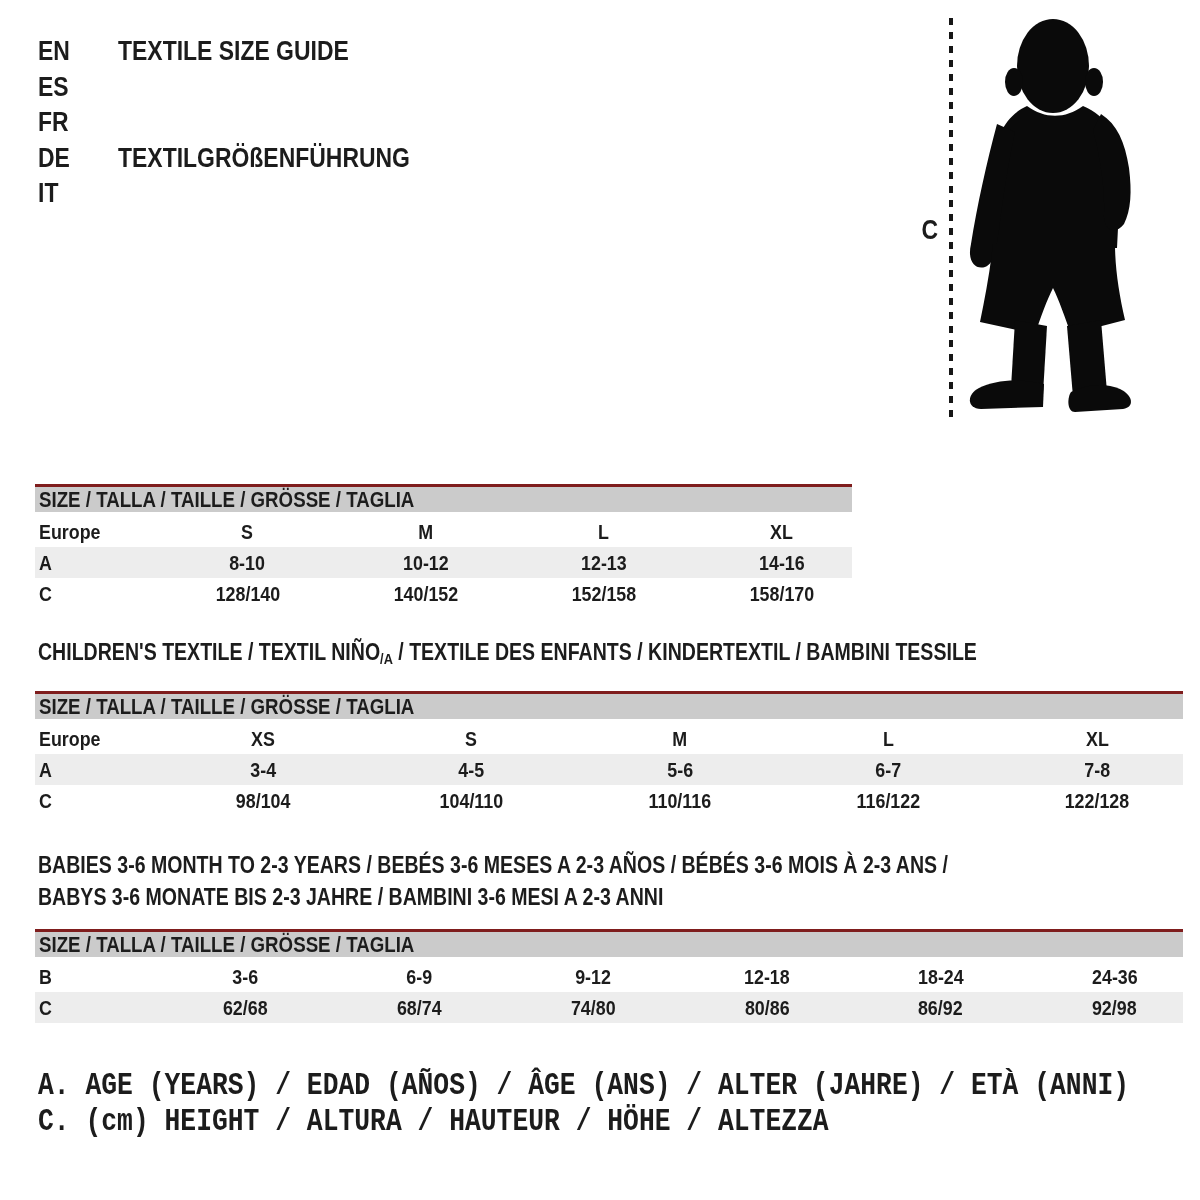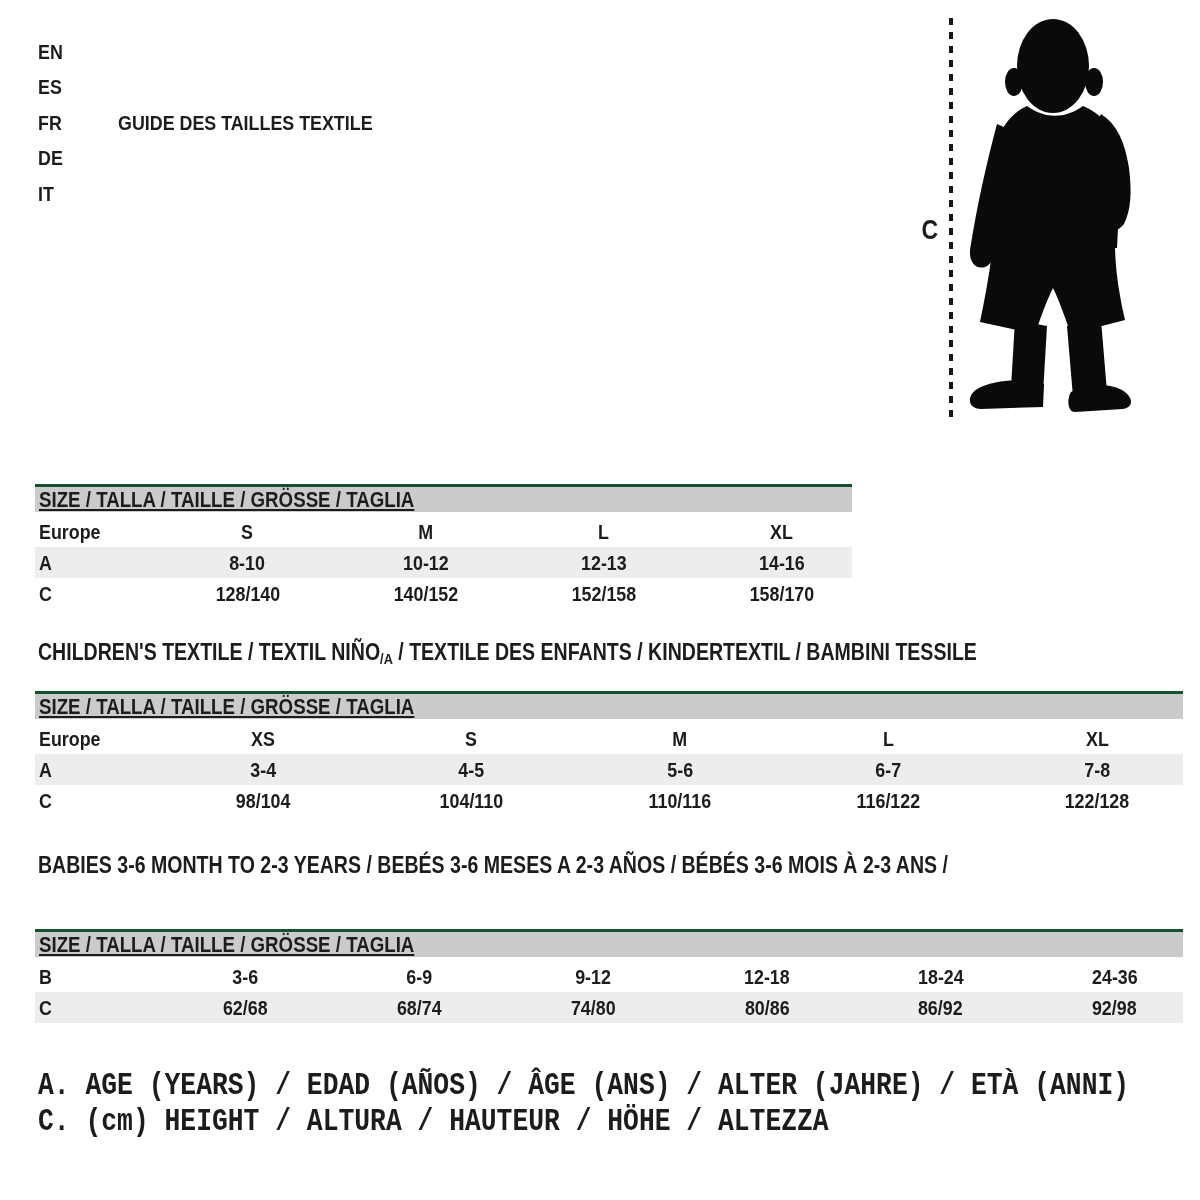--- a/index.html
+++ b/index.html
@@ -4,72 +4,73 @@
 <style>
   html,body{margin:0;padding:0;background:#fff;}
   .canvas{position:relative;width:1200px;height:1200px;background:#ffffff;overflow:hidden;
           font-family:"Liberation Sans",sans-serif;font-weight:700;color:#1c1c1c;}
   
   .cx{display:inline-block;transform:scaleX(0.85);white-space:nowrap;}
   .cl{display:inline-block;transform:scaleX(0.85);transform-origin:0 50%;white-space:nowrap;}
 
   
   .langs{position:absolute;left:38px;top:34px;}
-  .lang-row{display:grid;grid-template-columns:80px auto;height:35.5px;align-items:center;font-size:21px;}
+  .lang-row{display:grid;grid-template-columns:80px auto;height:35.5px;align-items:center;font-size:27px;}
 
   
   .dash{position:absolute;left:949px;top:18px;width:4px;height:399px;
         background:repeating-linear-gradient(#161616 0 7px,transparent 7px 14px);}
   .c-label{position:absolute;left:920px;top:215px;font-size:27px;}
   .toddler{position:absolute;left:963px;top:16px;width:172px;height:402px;}
 
   
   .heading{position:absolute;font-size:23px;white-space:nowrap;}
   #h-junior{left:38px;top:432px;}
   #h-children{left:38px;top:639px;}
   #h-babies{left:38px;top:849px;line-height:32px;}
   .subsm{font-size:15px;vertical-align:-4px;}
 
   
   .table{position:absolute;font-size:21px;}
   #t1{left:35px;top:484px;width:817px;}
   #t2{left:35px;top:691px;width:1148px;}
   #t3{left:35px;top:929px;width:1148px;}
-  .thead{height:25px;background:#cbcbcb;border-top:3px solid #14532d;display:flex;align-items:center;
-         padding-left:4px;font-size:22px;margin-bottom:4px;box-sizing:content-box;text-decoration:underline;}
+  .thead{height:25px;background:#cbcbcb;border-top:3px solid #7f1d1d;display:flex;align-items:center;
+         padding-left:4px;font-size:22px;margin-bottom:4px;box-sizing:content-box;}
   .trow{display:grid;height:31px;align-items:center;gap:37px;}
   #t1 .trow{grid-template-columns:105px repeat(4,1fr);}
   #t2 .trow{grid-template-columns:105px repeat(5,1fr);}
   #t3 .trow{grid-template-columns:105px repeat(6,1fr);}
   .cell{text-align:center;}
   .cell.lbl{text-align:left;padding-left:4px;}
   .alt{background:#ededed;}
 
   
   .legend{position:absolute;left:38px;top:1068px;font-size:31px;font-family:Liberation Mono, monospace;}
   .legend-line{height:35.5px;display:flex;align-items:center;}
 </style>
 </head>
 <body>
 
 <div class="canvas">
 
   <section class="langs">
     <div class="lang-row">
       <span><span class="cl">EN</span></span>
+      <span><span class="cl">TEXTILE SIZE GUIDE</span></span>
     </div>
     <div class="lang-row">
       <span><span class="cl">ES</span></span>
     </div>
     <div class="lang-row">
       <span><span class="cl">FR</span></span>
-      <span><span class="cl">GUIDE DES TAILLES TEXTILE</span></span>
     </div>
     <div class="lang-row">
       <span><span class="cl">DE</span></span>
+      <span><span class="cl">TEXTILGRÖßENFÜHRUNG</span></span>
     </div>
     <div class="lang-row">
       <span><span class="cl">IT</span></span>
     </div>
   </section>
 
   <span class="c-label"><span class="cx">C</span></span>
   <div class="dash"></div>
   <svg class="toddler" viewBox="0 0 172 402" aria-hidden="true">
     <g fill="#0a0a0a">
@@ -142,20 +143,21 @@
       <div class="cell"><span class="cx">98/104</span></div>
       <div class="cell"><span class="cx">104/110</span></div>
       <div class="cell"><span class="cx">110/116</span></div>
       <div class="cell"><span class="cx">116/122</span></div>
       <div class="cell"><span class="cx">122/128</span></div>
     </div>
   </div>
 
   <div class="heading" id="h-babies">
     <div><span class="cl">BABIES 3-6 MONTH TO 2-3 YEARS / BEBÉS 3-6 MESES A 2-3 AÑOS / BÉBÉS 3-6 MOIS À 2-3 ANS /</span></div>
+    <div><span class="cl">BABYS 3-6 MONATE BIS 2-3 JAHRE / BAMBINI 3-6 MESI A 2-3 ANNI</span></div>
   </div>
   <div class="table" id="t3">
     <div class="thead">
       <span class="cl">SIZE / TALLA / TAILLE / GRÖSSE / TAGLIA</span>
     </div>
     <div class="trow">
       <div class="cell lbl"><span class="cl">B</span></div>
       <div class="cell"><span class="cx">3-6</span></div>
       <div class="cell"><span class="cx">6-9</span></div>
       <div class="cell"><span class="cx">9-12</span></div>

